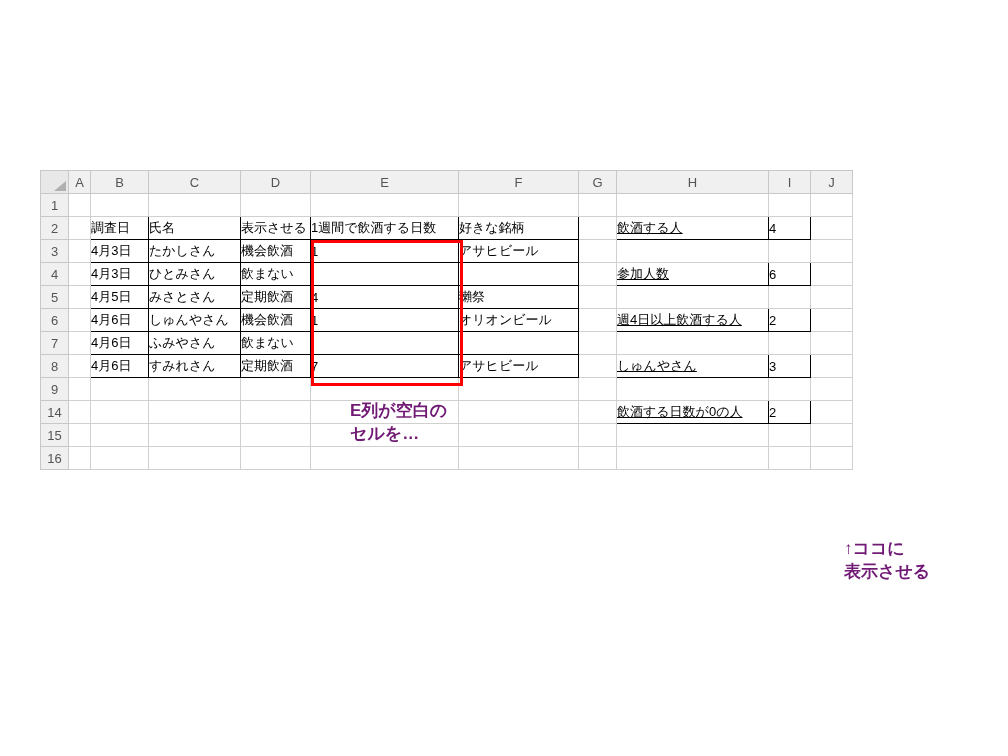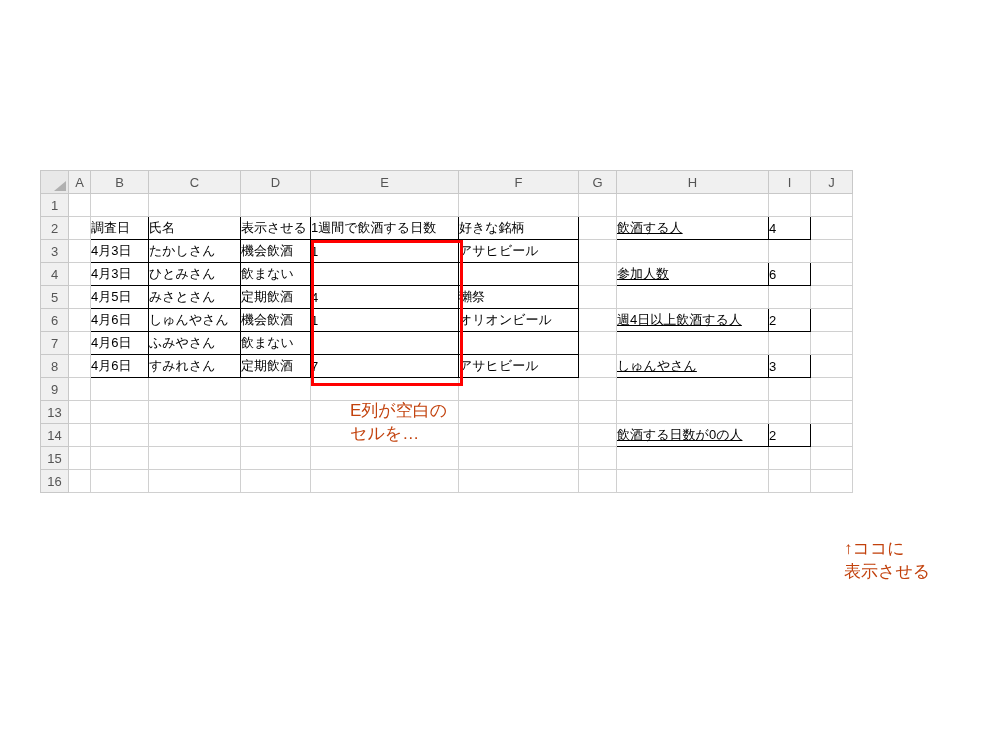--- a/index.html
+++ b/index.html
@@ -70,22 +70,22 @@
     .txt-r { text-align: right; padding-right: 4px; }
     .txt-l { padding-left: 3px; }
 
     .redbox {
       position: absolute;
       border: 3px solid #ff0000;
       pointer-events: none;
     }
     .annotation {
       position: absolute;
-      color: #c2410c;
-      font-weight: normal;
+      color: #701a75;
+      font-weight: bold;
       font-size: 17px;
       line-height: 1.35;
     }
   </style>
 </head>
 <body>
 
 <table class="sheet">
   <thead>
     <tr>
@@ -226,33 +226,20 @@
         <td></td>
         <td></td>
         <td></td>
         <td></td>
         <td></td>
     </tr>
 
 
 
 
-    <tr>
-      <th class="rowh">13</th>
-      <td></td>
-        <td></td>
-        <td></td>
-        <td></td>
-        <td></td>
-        <td></td>
-        <td></td>
-        <td></td>
-        <td></td>
-        <td></td>
-    </tr>
 
     <tr>
       <th class="rowh">14</th>
       <td></td>
         <td></td>
         <td></td>
         <td></td>
         <td></td>
         <td></td>
         <td></td>

